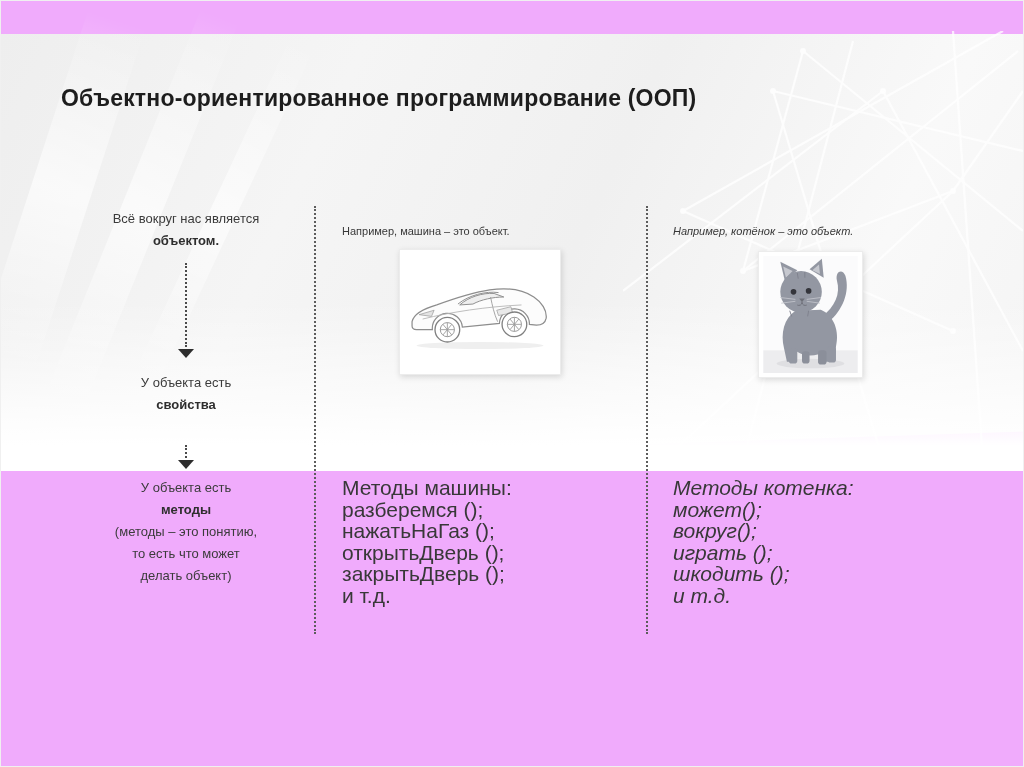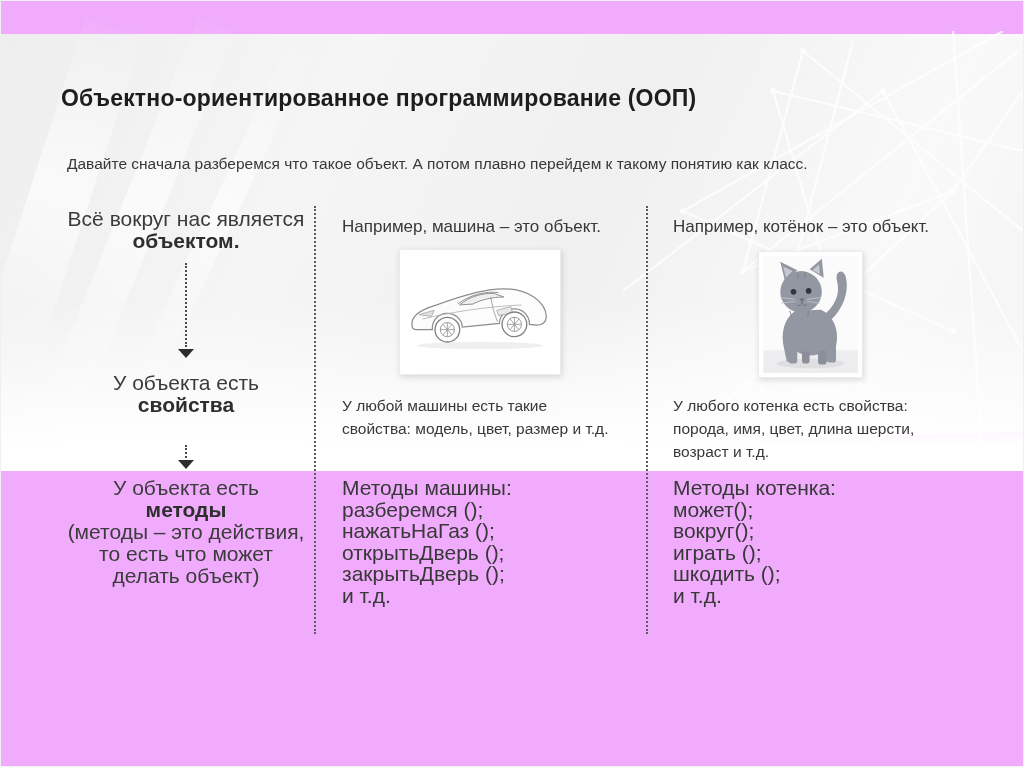--- a/index.html
+++ b/index.html
@@ -32,34 +32,34 @@
   .title{
     position:absolute;left:60px;top:84px;width:920px;
     font-size:23px;font-weight:700;color:#1d1d1d;letter-spacing:.2px;
   }
   .intro1{position:absolute;left:66px;top:129px;font-size:15.5px;color:#383838;}
   .intro2{position:absolute;left:66px;top:154px;font-size:15.5px;color:#383838;}
   
   .vdivider{position:absolute;top:205px;height:428px;width:0;border-left:2px dotted #5c5c5c;}
   .vd1{left:313px;} .vd2{left:645px;}
   
-  .c1{position:absolute;left:55px;width:260px;text-align:center;font-size:21px;line-height:22px;}
+  .c1{position:absolute;left:55px;width:260px;text-align:center;font-size:13px;line-height:22px;}
   .c1 b{font-weight:700;color:#2e2e2e;}
   .c1-block1{top:207px;}
   .c1-block2{top:371px;}
   .c1-block3{top:476px;}
   .arrow-line{position:absolute;left:184px;width:0;border-left:2px dotted #4a4a4a;}
   .al1{top:262px;height:84px;}
   .al2{top:444px;height:13px;}
   .arrow-head{position:absolute;left:177px;width:0;height:0;
     border-left:8px solid transparent;border-right:8px solid transparent;border-top:9px solid #2d2d2d;}
   .ah1{top:348px;} .ah2{top:459px;}
   
-  .colhead{position:absolute;top:216px;font-size:17px;color:#383838;}
-  .c2x{left:341px;} .c3x{left:672px;}
+  .colhead{position:absolute;top:224px;font-size:11px;color:#383838;}
+  .c2x{left:341px;} .c3x{left:672px;font-style:italic;}
   .img-card{
     position:absolute;background:#fff;border:1px solid #ececec;
     box-shadow:1px 2px 6px rgba(0,0,0,.14);
     display:flex;align-items:center;justify-content:center;
   }
   .car-card{left:398px;top:248px;width:160px;height:124px;}
   .kitten-card{left:757px;top:250px;width:103px;height:125px;}
   .props{position:absolute;top:393px;font-size:15.5px;line-height:23px;color:#383838;}
   .methods{position:absolute;top:476px;font-size:21px;line-height:21.5px;color:#383838;}
   .methods div{white-space:pre;}
@@ -96,41 +96,40 @@
         <circle cx="260" cy="60" r="3"></circle>
       <circle cx="120" cy="240" r="3"></circle>
         <circle cx="330" cy="160" r="3"></circle>
         <circle cx="60" cy="180" r="3"></circle>
       <circle cx="330" cy="300" r="3"></circle>
     </g>
   </svg>
   <div class="bg-fade"></div>
 
   <div class="title">Объектно-ориентированное программирование (ООП)</div>
-  <div class="intro2">Давайте сначала разберемся что такое объект. А потом плавно перейдем к такому понятию как класс.</div>
 
   <div class="vdivider vd1"></div>
   <div class="vdivider vd2"></div>
 
   <div class="c1 c1-block1">
     <span>Всё вокруг нас является</span><br>
     <b>объектом.</b>
   </div>
   <div class="arrow-line al1"></div>
   <div class="arrow-head ah1"></div>
   <div class="c1 c1-block2">
     <span>У объекта есть</span><br>
     <b>свойства</b><br>
   </div>
   <div class="arrow-line al2"></div>
   <div class="arrow-head ah2"></div>
   <div class="c1 c1-block3">
     <span>У объекта есть</span><br>
     <b>методы</b><br>
-    <span>(методы – это действия,</span><br>
+    <span>(методы – это понятию,</span><br>
     <span>то есть что может</span><br>
     <span>делать объект)</span>
   </div>
 
   <div class="colhead c2x">Например, машина – это объект.</div>
   <div class="img-card car-card">
     <svg width="150" height="96" viewBox="0 0 170 100">
       <ellipse cx="85" cy="88" rx="72" ry="4" fill="#efefef"></ellipse>
       <path d="M8,66 L8,61 C10,52 22,46 36,42 C58,34 76,28 96,25 C116,22 134,25 146,33 C155,39 161,48 160,57 C159,62 155,65 149,65 L141,64 A17,17 0 0 0 107,63 L65,67 A17,17 0 0 0 31,70 L13,70 C9,70 8,68 8,66 Z" fill="#fcfcfc" stroke="#8d8d8d" stroke-width="1.4"></path>
       <path d="M62,42 C72,33 88,28 101,29 L112,33 C100,33 86,36 77,41 Z" fill="#eeeeee" stroke="#8d8d8d" stroke-width="1.1"></path>
@@ -149,24 +148,20 @@
         </g>
       <circle cx="124" cy="64" r="14" fill="#ffffff" stroke="#808080" stroke-width="1.5"></circle>
       <circle cx="124" cy="64" r="8" fill="none" stroke="#8d8d8d" stroke-width="1"></circle>
       <g stroke="#9a9a9a" stroke-width="1">
           <line x1="124" y1="56" x2="124" y2="72"></line>
           <line x1="116" y1="64" x2="132" y2="64"></line>
           <line x1="119" y1="58" x2="129" y2="70"></line>
           <line x1="129" y1="58" x2="119" y2="70"></line>
         </g>
     </svg>
-  </div>
-  <div class="props c2x">
-    <div>У любой машины есть такие</div>
-    <div>свойства: модель, цвет, размер и т.д.</div>
   </div>
   <div class="methods c2x">
     <div>Методы машины:</div>
     <div>разберемся ();</div>
     <div>нажатьНаГаз ();</div>
     <div>открытьДверь ();</div>
     <div>закрытьДверь ();</div>
     <div>и т.д.</div>
   </div>
 
@@ -198,25 +193,20 @@
       <path d="M38,45 L44,45 L41,49 Z" fill="#6e7079"></path>
       <path d="M41,49 C41,52 38,53 36,52 M41,49 C41,52 44,53 46,52" fill="none" stroke="#6e7079" stroke-width="1"></path>
       <g stroke="#c3c5cc" stroke-width="0.9">
           <line x1="34" y1="46" x2="18" y2="44"></line>
           <line x1="34" y1="48" x2="19" y2="50"></line>
           <line x1="46" y1="46" x2="61" y2="44"></line>
           <line x1="46" y1="48" x2="60" y2="50"></line>
         </g>
     </svg>
   </div>
-  <div class="props c3x">
-    <div>У любого котенка есть свойства:</div>
-    <div>порода, имя, цвет, длина шерсти,</div>
-    <div>возраст и т.д.</div>
-  </div>
   <div class="methods c3x">
     <div>Методы котенка:</div>
     <div>может();</div>
     <div>вокруг();</div>
     <div>играть ();</div>
     <div>шкодить ();</div>
     <div>и т.д.</div>
   </div>
 
 </div>

